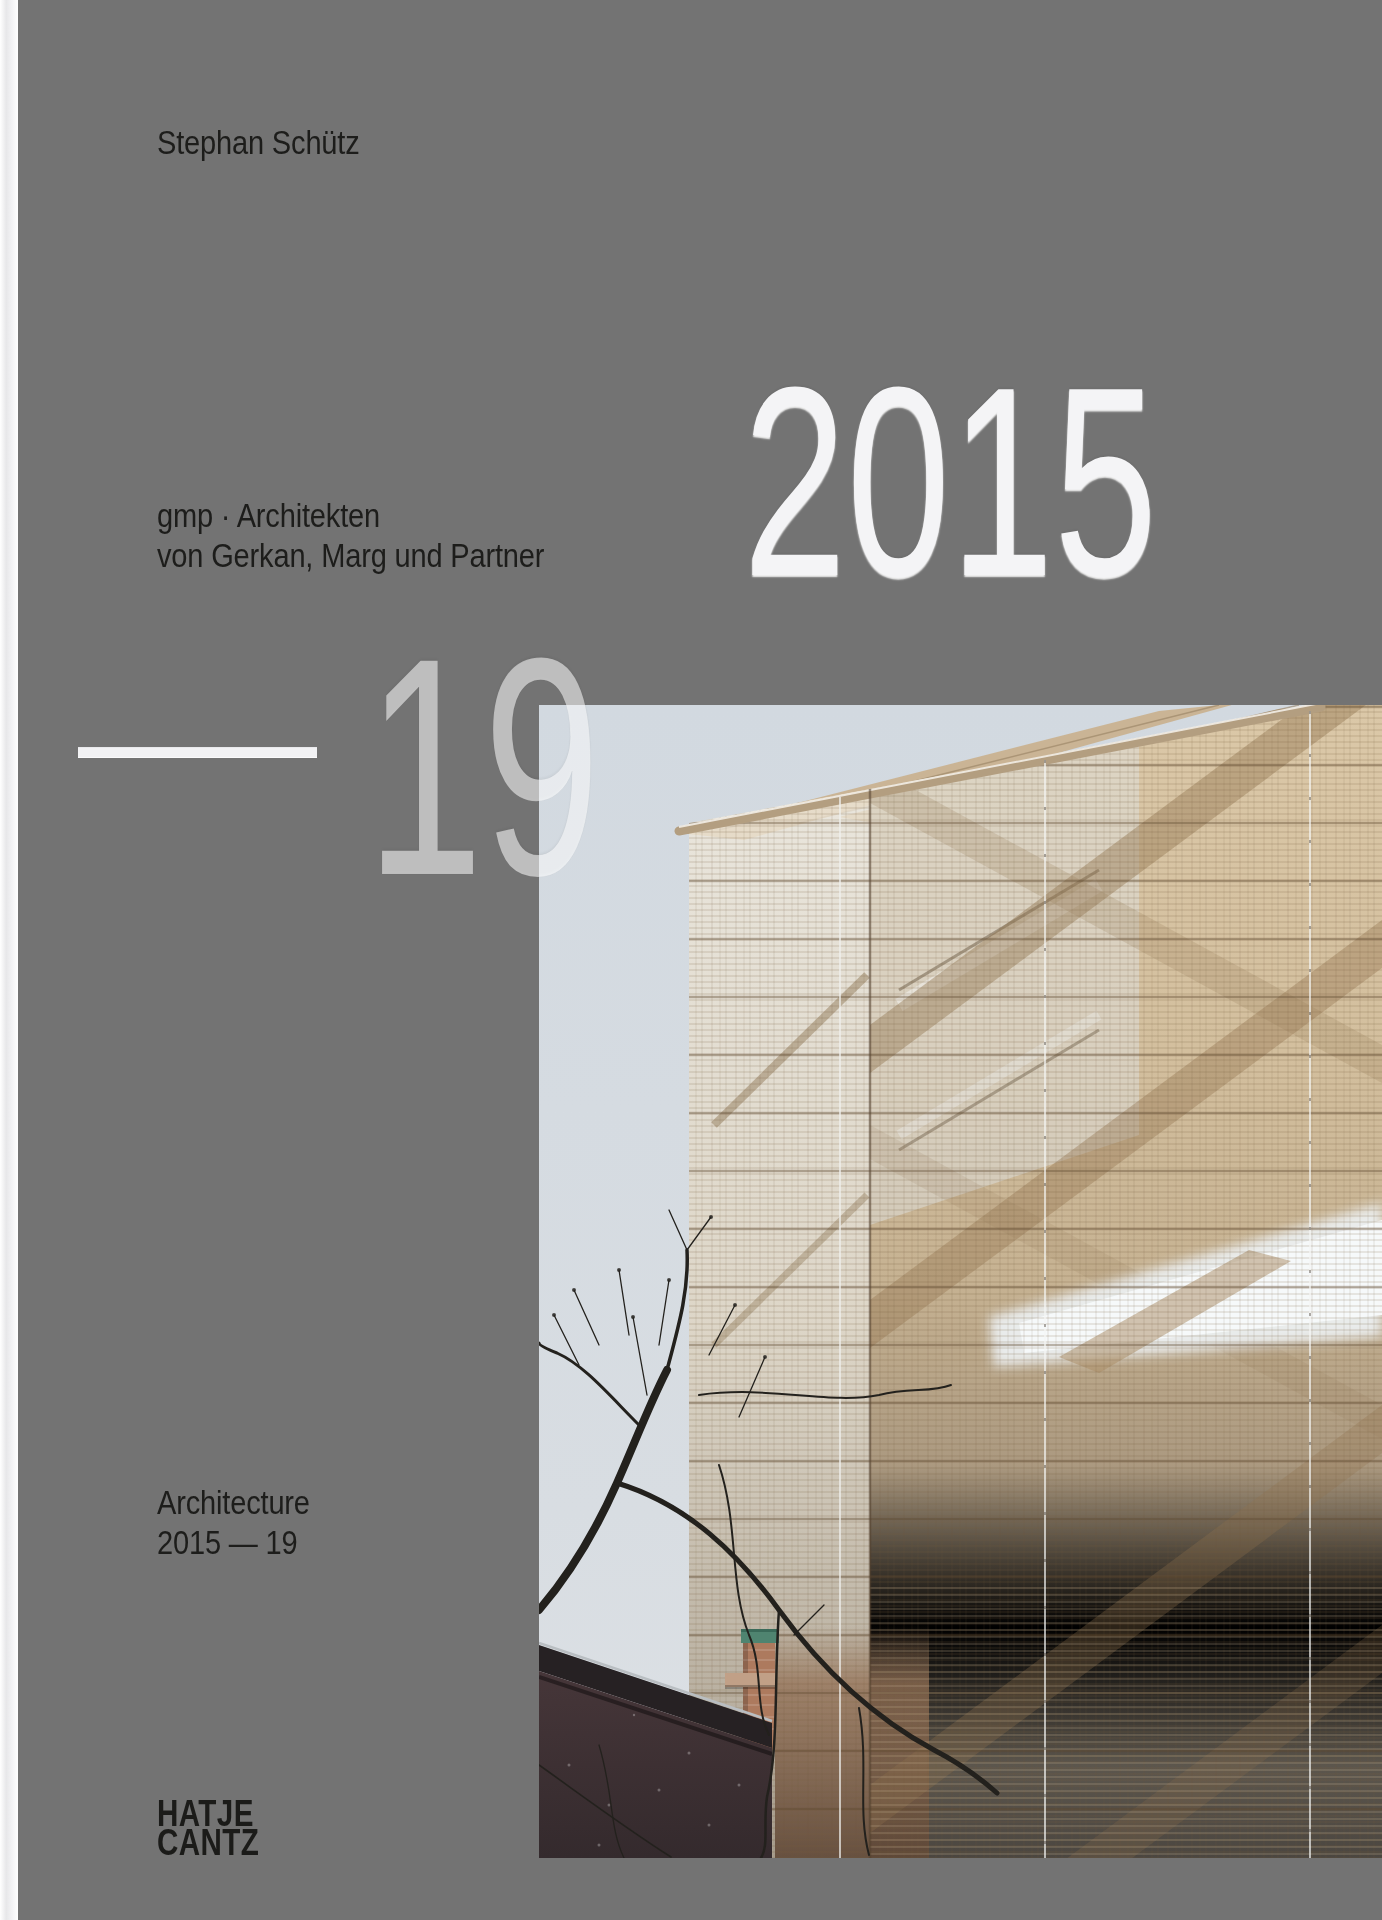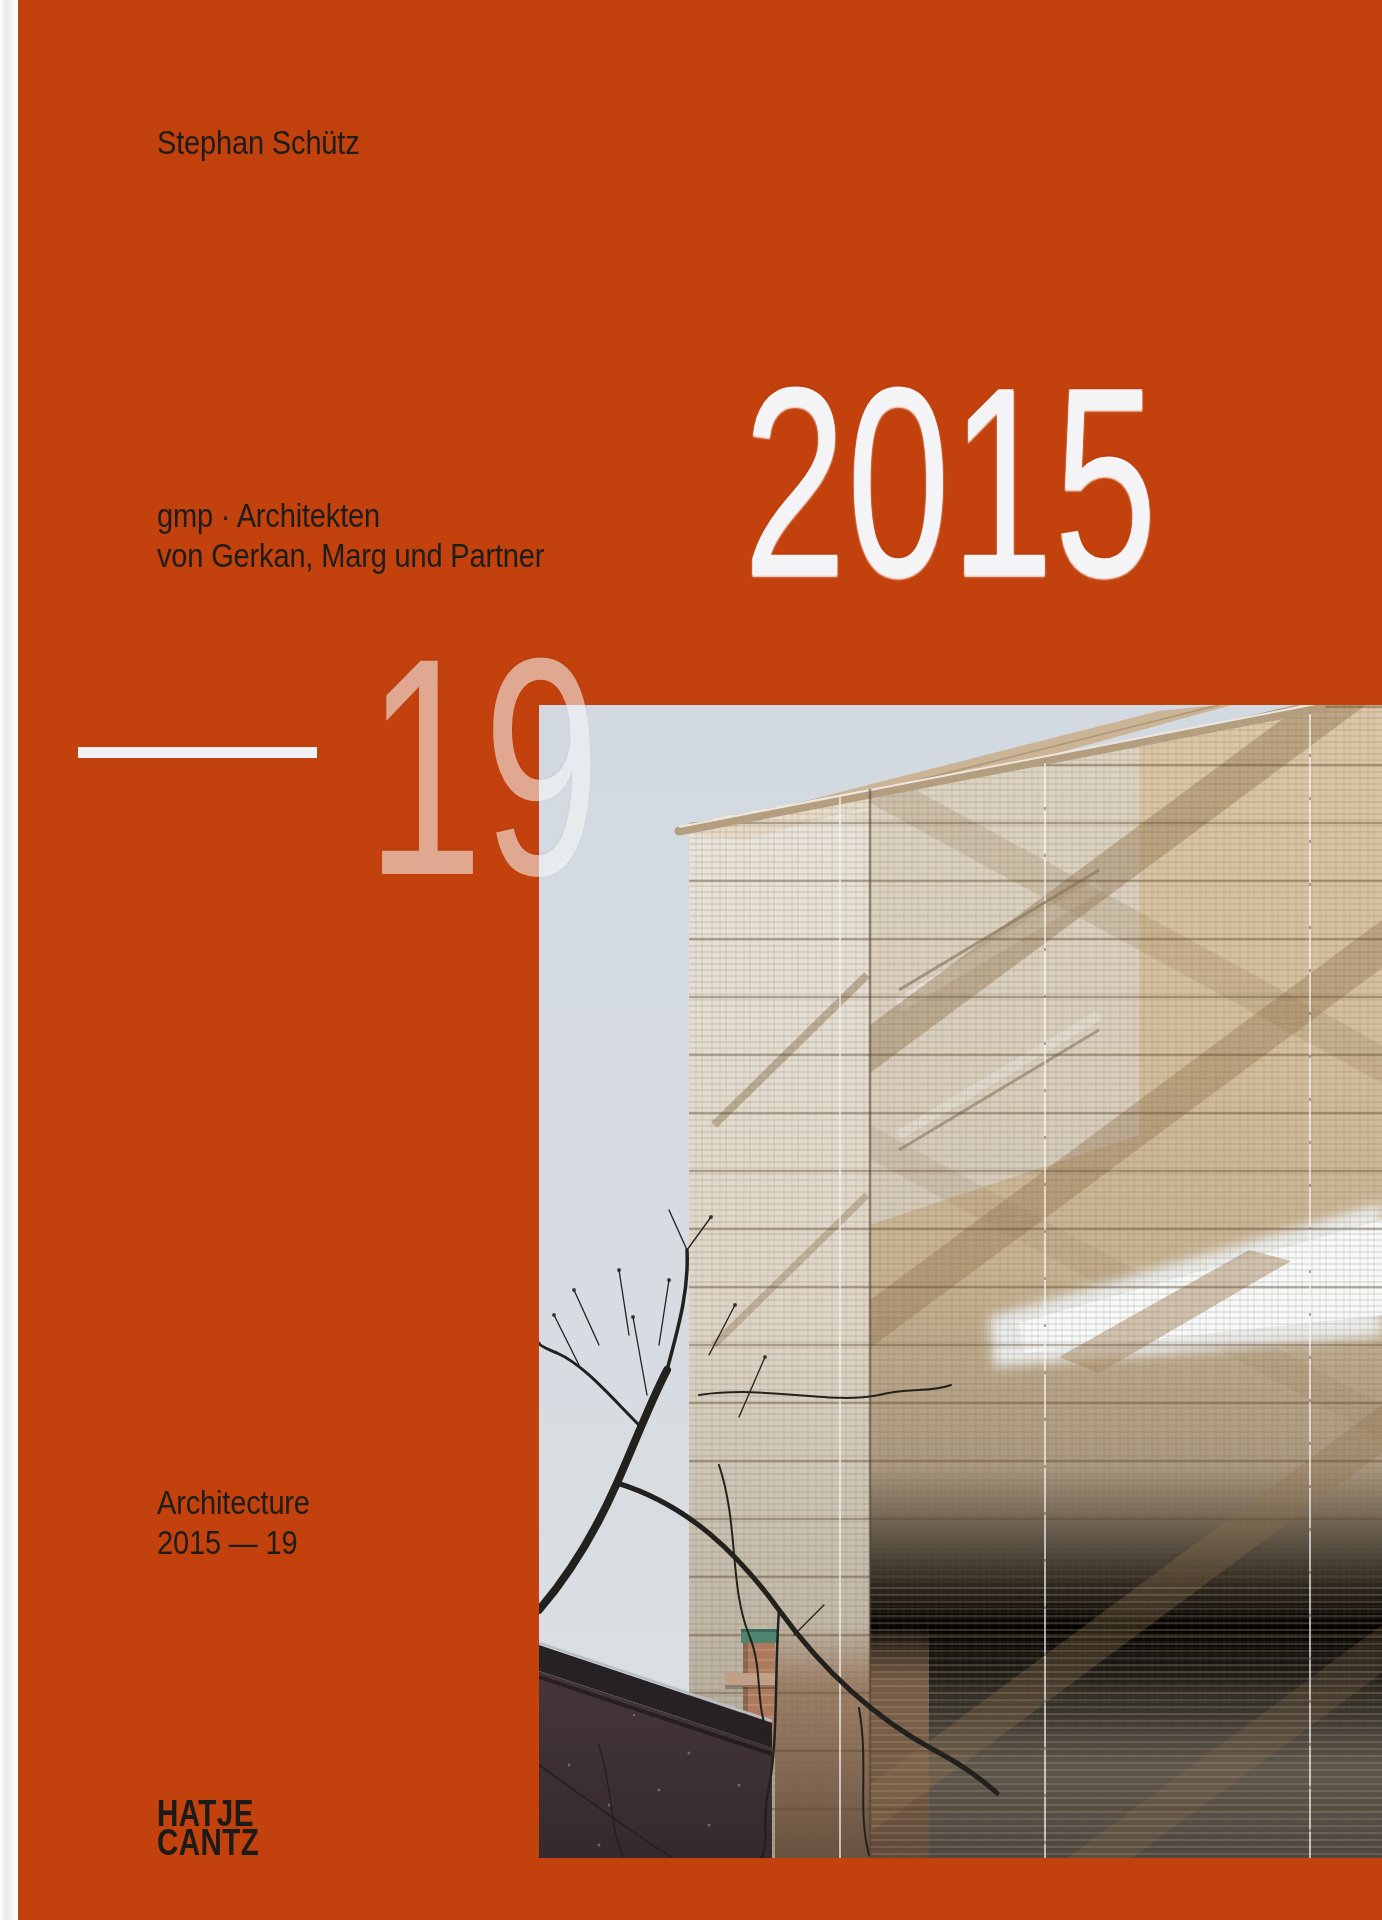--- a/index.html
+++ b/index.html
@@ -1,18 +1,18 @@
 <!DOCTYPE html>
 <html><head>
 <meta charset="utf-8">
 <style>
   html,body{margin:0;padding:0;}
   body{width:1382px;height:1920px;background:#ffffff;overflow:hidden;
        font-family:"Liberation Sans",sans-serif;position:relative;}
-  .cover{position:absolute;inset:0;background:#c2410c;}
+  .cover{position:absolute;inset:0;background:#737373;}
   .spine-shadow{position:absolute;left:0;top:0;width:18px;height:1920px;
       background:linear-gradient(90deg,#ffffff 0%,#e7e7e9 35%,#f1f1f3 60%,#ffffff 100%);}
   .txt{position:absolute;color:#1d1d1b;font-size:33px;line-height:40px;
        letter-spacing:-0.2px;transform:scaleX(0.88);transform-origin:0 0;white-space:nowrap;}
   .author{left:157px;top:123px;}
   .firm{left:157px;top:496px;}
   .title{left:157px;top:1483px;}
   .wm{position:absolute;white-space:nowrap;line-height:1;font-weight:400;}
   .wm-2015{left:743px;top:347px;font-size:270px;color:#f4f4f6;
       transform:scaleX(0.69);transform-origin:0 0;

